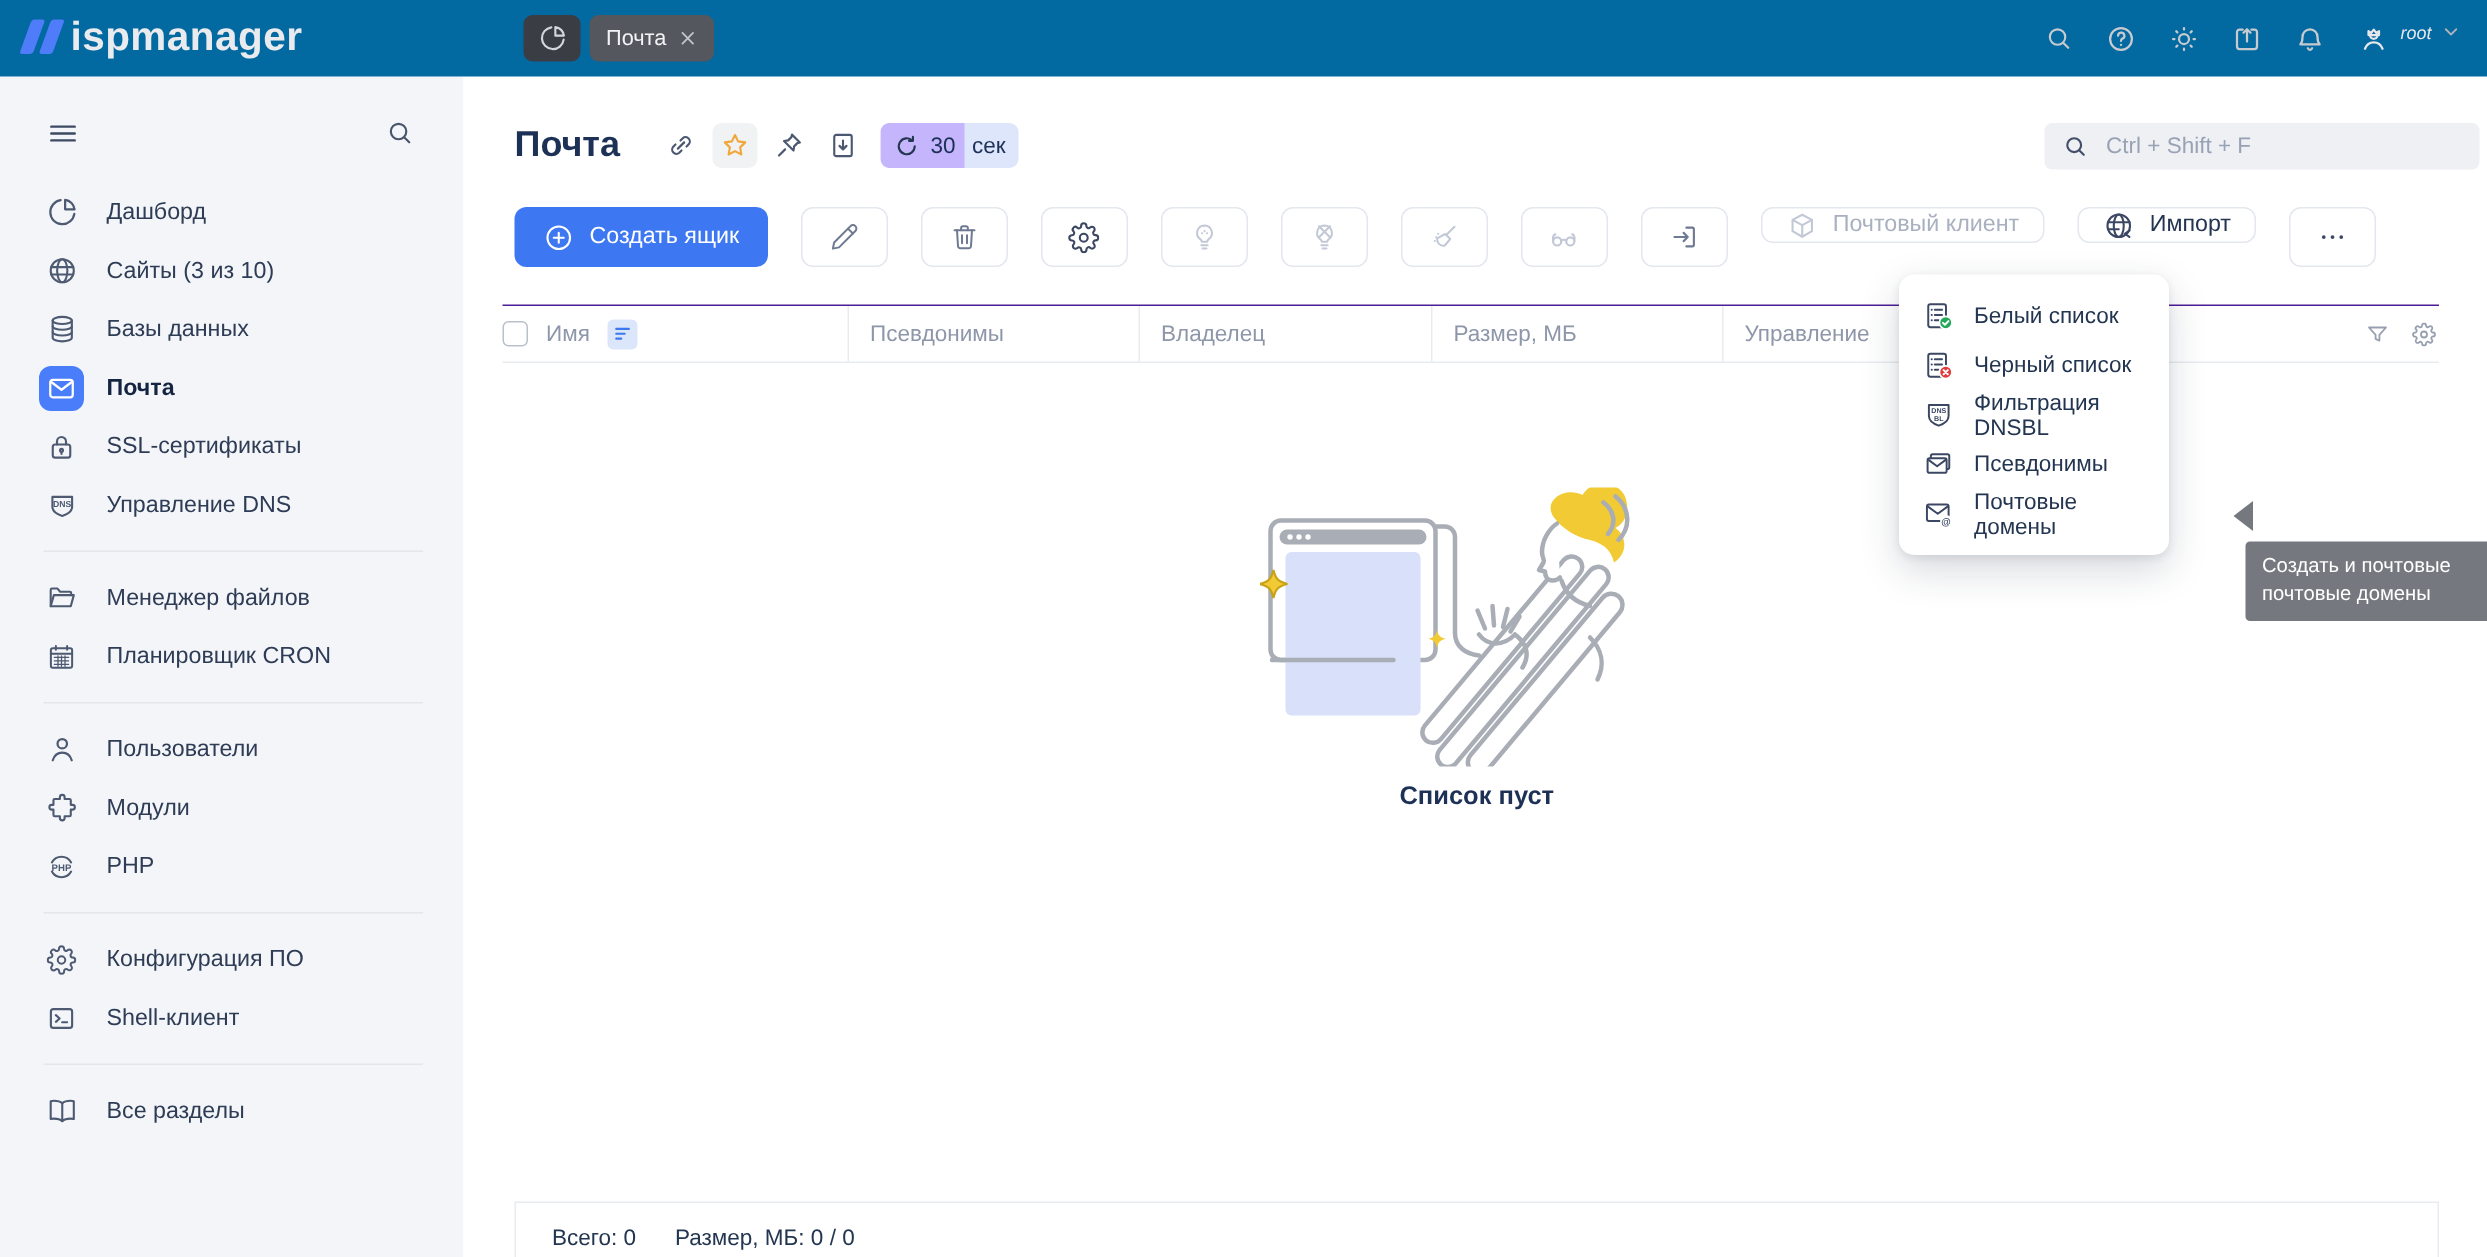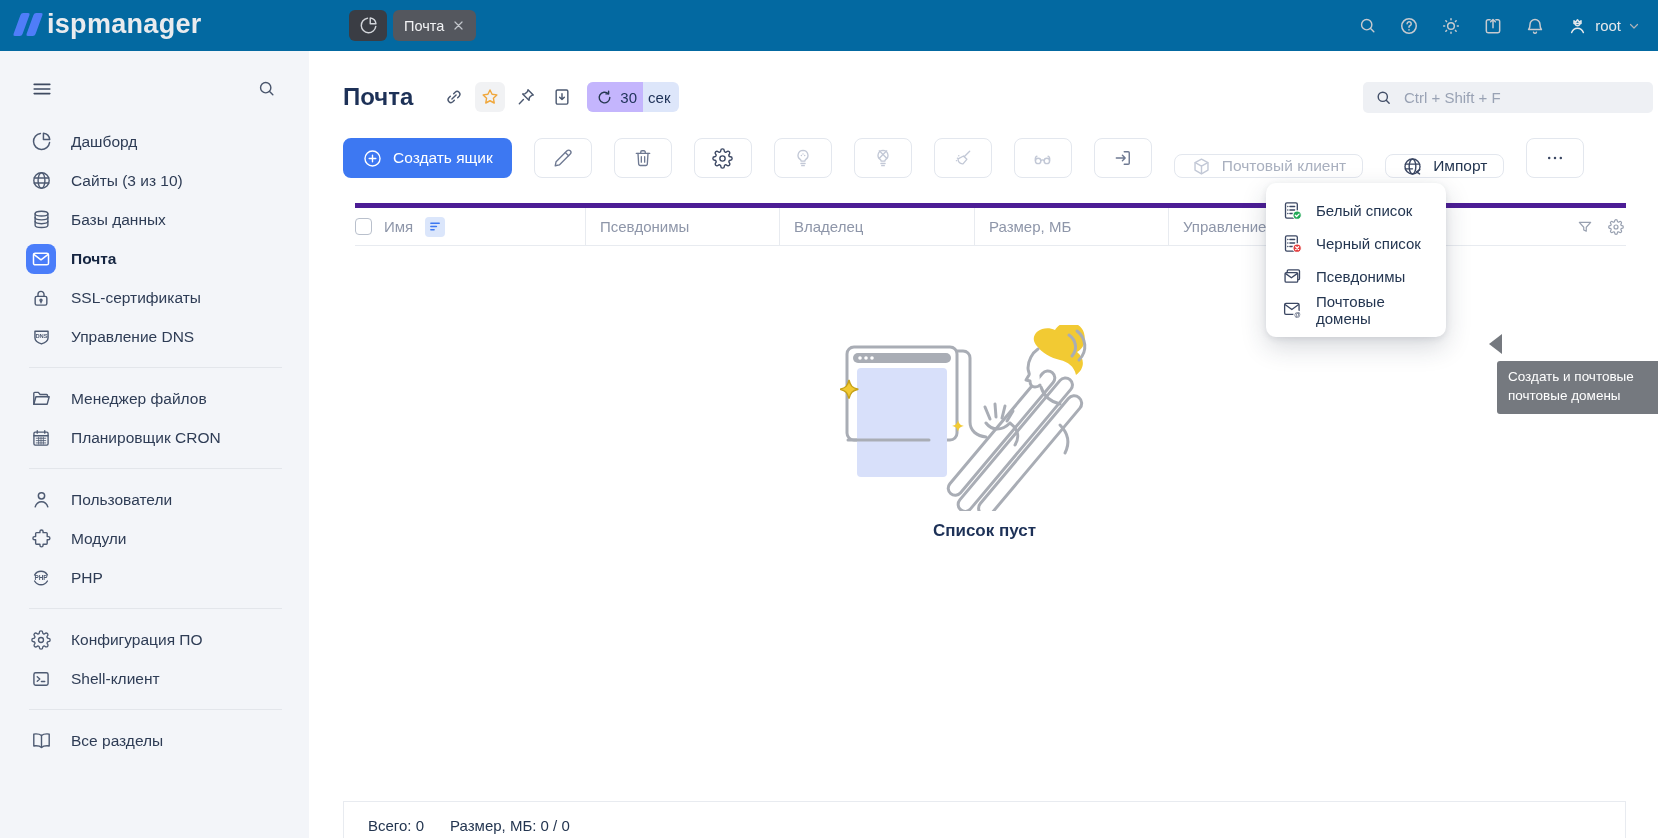--- a/index.html
+++ b/index.html
@@ -15,21 +15,21 @@
   .logo{position:absolute;left:17px;top:11px;display:flex;align-items:center;gap:8px;}
   .logo-slashes{display:flex;gap:4px;}
   .logo-slashes i{display:block;width:9px;height:23px;background:#4f7df9;transform:skewX(-20deg);border-radius:2px;}
   .logo-text{color:#e9ebee;font-size:27px;font-weight:bold;letter-spacing:.3px;line-height:1;}
   .tabs{position:absolute;left:349px;top:10px;display:flex;gap:6px;align-items:center;}
   .tab-dash{width:38px;height:31px;background:#3a3d44;border-radius:6px;display:flex;align-items:center;justify-content:center;color:#d3d6db;cursor:pointer;}
   .tab{height:31px;background:#54575e;border-radius:6px;padding:0 11px;display:flex;align-items:center;gap:8px;color:#f2f3f5;font-size:14.5px;cursor:pointer;}
   .tab .close{color:#c3c7cd;display:flex;}
   .topbar-right{position:absolute;right:18px;top:0;height:51px;display:flex;align-items:center;gap:22px;color:#c7cacf;}
   .topbar-right .tbtn{display:flex;align-items:center;cursor:pointer;}
-  .user{display:flex;align-items:center;gap:7px;color:#e6e8eb;font-size:15px;cursor:pointer;}
+  .user{display:flex;align-items:flex-start;gap:7px;color:#e6e8eb;font-size:12px;cursor:pointer;font-style:italic;}
 
   
   .sidebar{position:absolute;top:51px;left:0;width:309px;bottom:0;background:#f3f5f9;}
   .side-top{position:relative;height:58px;}
   .side-burger{position:absolute;left:31px;top:27px;color:#3e4a61;cursor:pointer;}
   .side-search{position:absolute;right:33px;top:28px;color:#49556c;cursor:pointer;}
   .nav{padding-top:13px;}
   .nav-item{height:39px;display:flex;align-items:center;padding-left:26px;gap:15px;font-size:15.5px;color:#2e3c55;cursor:pointer;}
   .tile{width:30px;height:30px;display:flex;align-items:center;justify-content:center;color:#4d5a72;border-radius:8px;}
   .nav-item.active .tile{background:#4a7dfa;color:#fff;}
@@ -42,28 +42,28 @@
   .page-title{font-size:24px;font-weight:bold;color:#1d3157;margin:0 26px 0 0;line-height:1;}
   .head-ic{display:flex;align-items:center;justify-content:center;width:30px;height:30px;border-radius:6px;color:#4b5870;cursor:pointer;margin-right:6px;}
   .head-ic.star{background:#f1f2f4;color:#f0a73c;}
   .refresh-pill{display:flex;align-items:center;height:30px;background:#dde6fa;border-radius:6px;overflow:hidden;margin-left:4px;cursor:pointer;font-size:15px;color:#1d3157;}
   .refresh-pill .dark{display:flex;align-items:center;gap:7px;background:#c4b5fd;height:100%;padding:0 6px 0 9px;}
   .refresh-pill .unit{padding:0 9px 0 5px;}
   .head-search{position:absolute;right:5px;top:31px;width:266px;height:31px;background:#eef0f4;border-radius:5px;display:flex;align-items:center;padding:0 12px;gap:10px;color:#434f68;}
   .head-search input{border:none;outline:none;background:transparent;font-family:inherit;font-size:15px;color:#2e3c55;width:100%;}
   .head-search input::placeholder{color:#99a2b4;}
 
-  .toolbar{position:absolute;left:34px;top:87px;display:flex;align-items:flex-end;gap:22px;height:40px;}
+  .toolbar{position:absolute;left:34px;top:87px;display:flex;align-items:flex-start;gap:22px;height:40px;}
   .btn-create{height:40px;border-radius:8px;background:#3d78f2;color:#fff;display:flex;align-items:center;gap:10px;padding:0 19px;font-size:15.5px;cursor:pointer;border:none;font-family:inherit;}
   .tb-btn{height:40px;width:58px;border-radius:8px;border:1px solid #e3e7ee;background:#fff;display:flex;align-items:center;justify-content:center;cursor:pointer;box-sizing:border-box;}
   .tb-txt{height:24px;border-radius:8px;border:1px solid #e3e7ee;background:#fff;display:flex;align-items:center;gap:10px;padding:0 16px;font-size:15.5px;cursor:pointer;box-sizing:border-box;}
   .c-mid{color:#6e7992;} .c-dark{color:#3b4763;} .c-dis{color:#c2c8d6;}
   .t-dis{color:#a9b0bf;} .t-dark{color:#233550;}
 
-  .table-head{position:absolute;left:46px;right:32px;top:152px;height:37px;border-top:5px solid #4c1d95;border-bottom:1px solid #e8ebf0;display:flex;align-items:center;font-size:15px;color:#8e96a9;}
+  .table-head{position:absolute;left:26px;right:32px;top:152px;height:37px;border-top:1px solid #4c1d95;border-bottom:1px solid #e8ebf0;display:flex;align-items:center;font-size:15px;color:#8e96a9;}
   .col{display:flex;align-items:center;height:100%;box-sizing:border-box;}
   .col.sep{border-left:1px solid #e8ebf0;padding-left:14px;}
   .col-name{width:230px;gap:12px;}
   .col-aliases{width:194px;}
   .col-owner{width:195px;}
   .col-size{width:194px;}
   .col-params{width:155px;}
   .col-rest{flex:1;}
   .cb{width:17px;height:17px;border:1.5px solid #b9c0cc;border-radius:4px;background:#fff;box-sizing:border-box;cursor:pointer;}
   .sort-chip{width:20px;height:20px;background:#dbe6fb;border-radius:4px;display:flex;align-items:center;justify-content:center;color:#3d78f2;cursor:pointer;}
@@ -558,20 +558,30 @@
           <path d="M6.6 7.4h.1M6.6 11.4h.1M6.6 15.4h.1"></path>
           <circle cx="17.3" cy="17.3" r="4.8" fill="#e23b3b" stroke="#fff" stroke-width="1.3"></circle>
           <path d="M15.7 15.7l3.2 3.2M18.9 15.7l-3.2 3.2" stroke="#fff" stroke-width="1.5"></path>
         </svg>
       </span>
     <span>Черный список</span>
   </div>
   <div class="menu-item">
     <span class="mi-ic">
         <svg class="ic" width="21" height="21" viewBox="0 0 24 24" fill="none" stroke="currentColor" stroke-width="1.5" stroke-linecap="round" stroke-linejoin="round">
+          <path d="M4.5 4.5h15V13c0 3.5-3 5.8-7.5 7.3C7.5 18.8 4.5 16.5 4.5 13z"></path>
+          <text x="12" y="10.8" font-size="5.4" font-weight="bold" text-anchor="middle" fill="currentColor" stroke="none">DNS</text>
+          <text x="12" y="16.6" font-size="5.4" font-weight="bold" text-anchor="middle" fill="currentColor" stroke="none">BL</text>
+        </svg>
+      </span>
+    <span>Фильтрация DNSBL</span>
+  </div>
+  <div class="menu-item">
+    <span class="mi-ic">
+        <svg class="ic" width="21" height="21" viewBox="0 0 24 24" fill="none" stroke="currentColor" stroke-width="1.5" stroke-linecap="round" stroke-linejoin="round">
           <path d="M6 7.5V5.8c0-.8.6-1.4 1.4-1.4h11.2c.8 0 1.4.6 1.4 1.4v8.4c0 .8-.6 1.4-1.4 1.4"></path>
           <rect x="3.5" y="7.5" width="14.5" height="11" rx="1.4"></rect>
           <path d="M4.2 8.7l6.55 4.8 6.55-4.8"></path>
         </svg>
       </span>
     <span>Псевдонимы</span>
   </div>
   <div class="menu-item">
     <span class="mi-ic">
         <svg class="ic" width="21" height="21" viewBox="0 0 24 24" fill="none" stroke="currentColor" stroke-width="1.5" stroke-linecap="round" stroke-linejoin="round">

